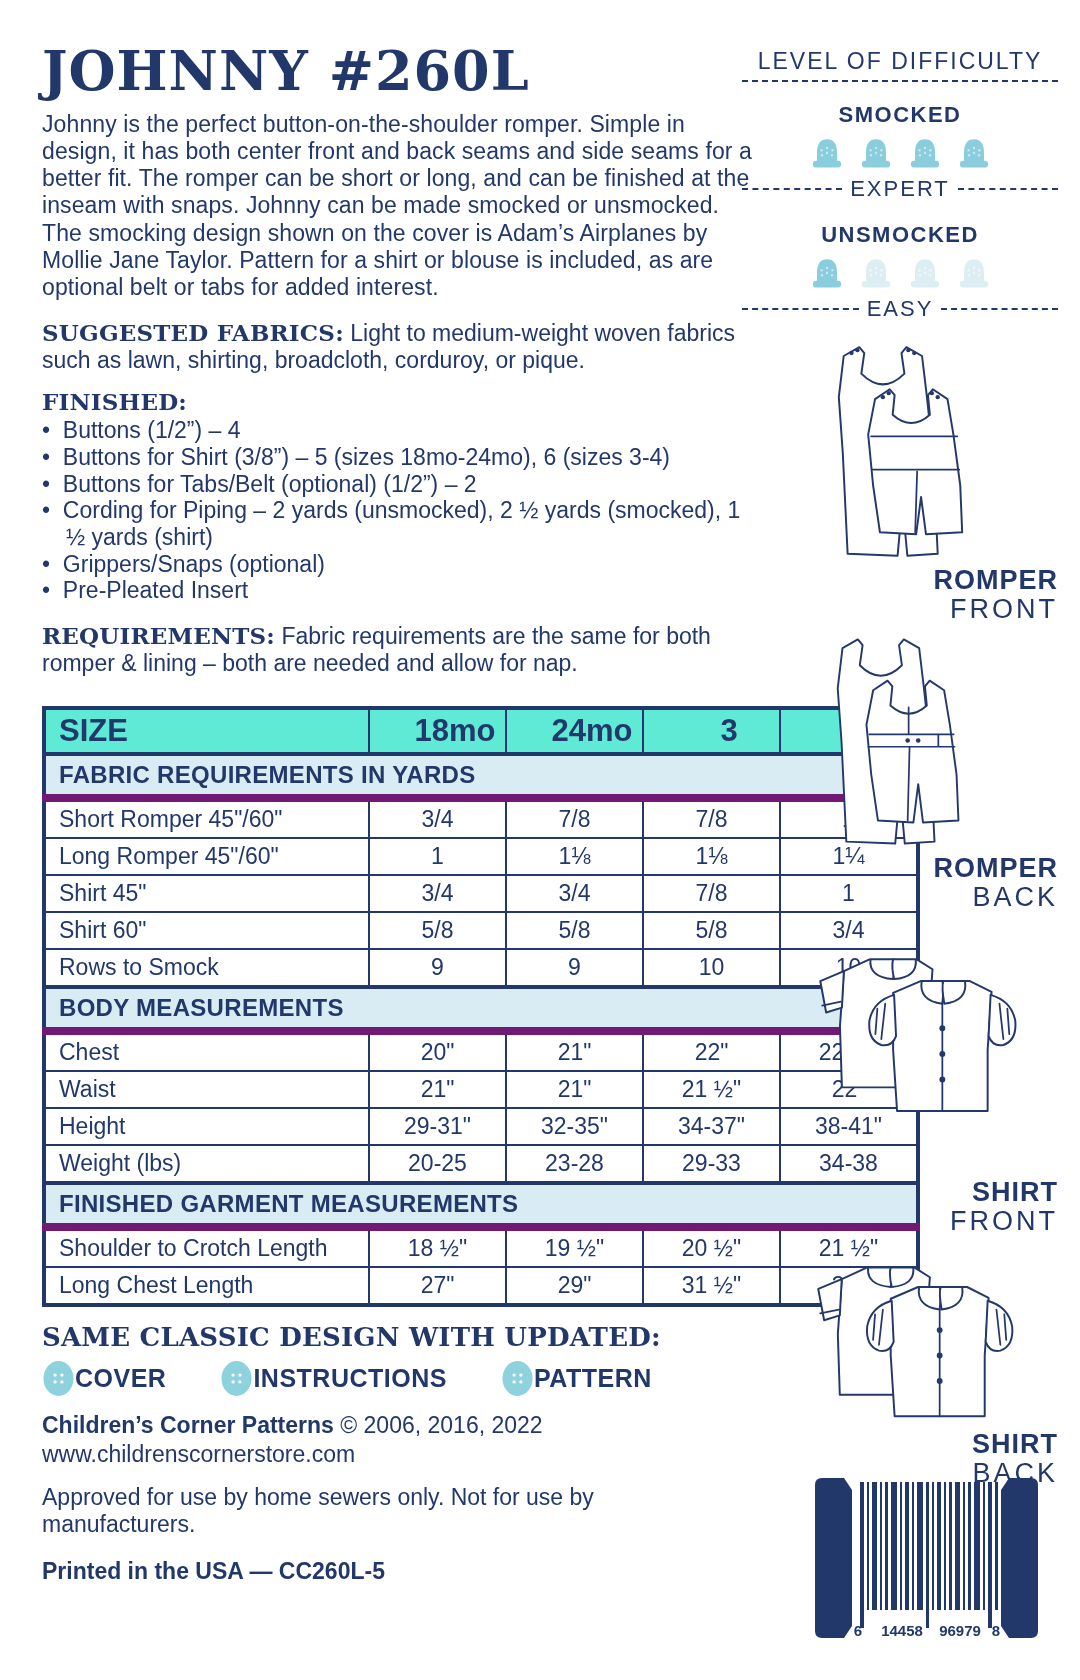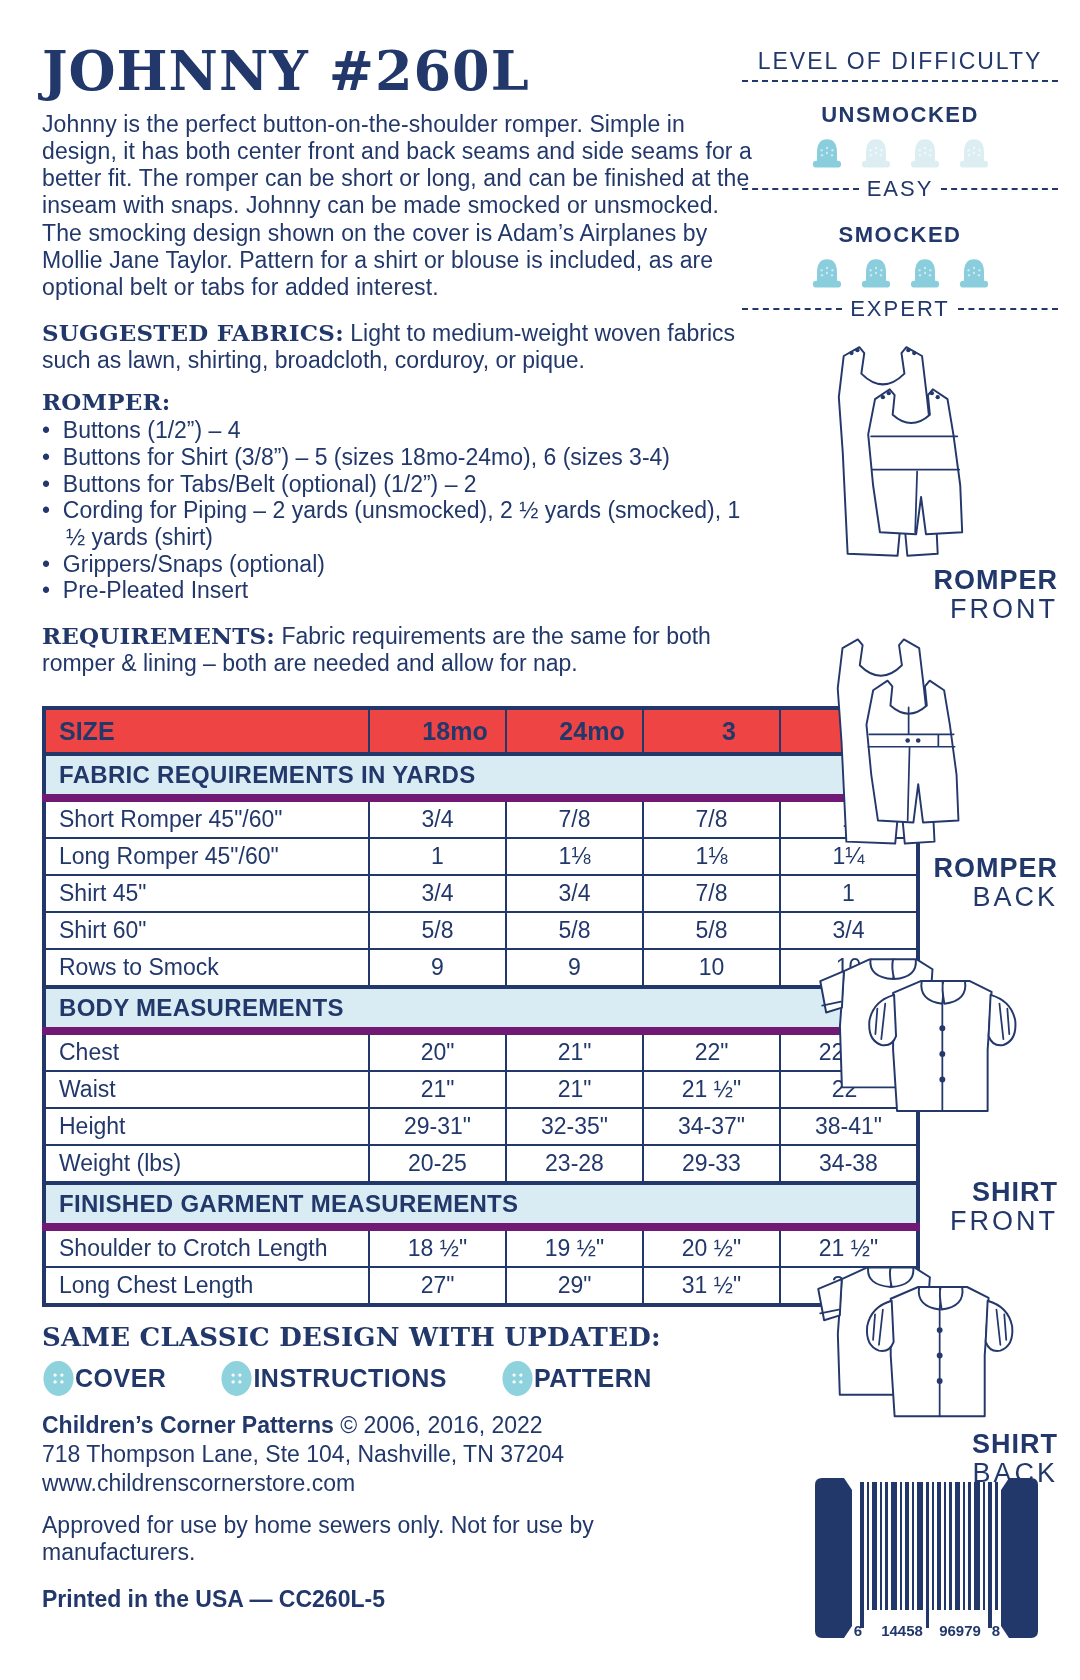--- a/index.html
+++ b/index.html
@@ -12,21 +12,21 @@
   .sec{margin-top:18px;font-size:23px;line-height:1.18;}
   .slab{font-family:"DejaVu Serif",serif;font-weight:700;letter-spacing:0.2px;}
   .notions{margin-top:14px;}
   .notions ul{list-style:none;margin:2px 0 0 0;padding:0;}
   .notions li{font-size:23px;line-height:1.16;padding-left:24px;text-indent:-24px;}
   .notions li::before{content:"\2022\00a0\00a0";}
   
   .table-wrap{position:absolute;left:42px;top:706px;}
   .size-table{border-collapse:collapse;table-layout:fixed;width:708px;border:4px solid #22386b;}
   .size-table th,.size-table td{border:2px solid #22386b;}
-  .size-table th{background:#ef4444;font-size:25px;font-weight:700;height:40px;}
+  .size-table th{background:#5eead4;font-size:31px;font-weight:700;height:40px;}
   .th-size{width:308px;text-align:left;padding-left:13px;}
   .th-val{width:98px;text-align:center;padding-left:36px;}
   .section-row td{background:#d9ecf3;font-weight:700;font-size:24px;text-align:left;
                   padding-left:13px;height:36px;letter-spacing:0.3px;
                   border-top:4px solid #22386b;border-bottom:8px solid #701a75;}
   .data-row td{font-size:23px;height:33px;}
   .td-label{text-align:left;padding-left:13px;}
   .td-val{text-align:center;}
   
   .right-col{position:absolute;left:742px;top:48px;width:316px;}
@@ -66,21 +66,21 @@
   <div class="left-col">
     <div class="title">JOHNNY #260L</div>
     <div class="desc">Johnny is the perfect button-on-the-shoulder romper. Simple in design, it has both center front and back seams and side seams for a better fit. The romper can be short or long, and can be finished at the inseam with snaps. Johnny can be made smocked or unsmocked. The smocking design shown on the cover is Adam’s Airplanes by Mollie Jane Taylor. Pattern for a shirt or blouse is included, as are optional belt or tabs for added interest.</div>
 
     <div class="sec">
       <span class="slab">SUGGESTED FABRICS:</span>
       <span>Light to medium-weight woven fabrics such as lawn, shirting, broadcloth, corduroy, or pique.</span>
     </div>
 
     <div class="notions">
-      <div class="slab" style="font-size:23px;">ROMPER:</div>
+      <div class="slab" style="font-size:23px;">FINISHED:</div>
       <ul>
           <li>Buttons (1/2”) – 4</li>
           <li>Buttons for Shirt (3/8”) – 5 (sizes 18mo-24mo), 6 (sizes 3-4)</li>
           <li>Buttons for Tabs/Belt (optional) (1/2”) – 2</li>
           <li>Cording for Piping – 2 yards (unsmocked), 2 ½ yards (smocked), 1 ½ yards (shirt)</li>
           <li>Grippers/Snaps (optional)</li>
           <li>Pre-Pleated Insert</li>
         </ul>
     </div>
 
@@ -191,20 +191,78 @@
         </tbody>
       </table>
   </div>
 
   <div class="right-col">
     <div>
       <div class="diff-head">LEVEL OF DIFFICULTY</div>
       <div class="diff-underline"></div>
       <div>
           <div class="diff-block">
+            <div class="diff-name">SMOCKED</div>
+            <div class="thimble-row">
+              <svg width="40" height="40" viewBox="0 0 44 44">
+                <path d="M11,31 V22 Q11,7 22,7 Q33,7 33,22 V31 Z" fill="#8acddc"></path>
+                <rect x="6.5" y="30.5" width="31" height="7.5" rx="3.7" fill="#8acddc"></rect>
+                <g fill="#ffffff" opacity="0.55">
+                  <circle cx="16" cy="19" r="1.3"></circle>
+                  <circle cx="22" cy="16.5" r="1.3"></circle>
+                  <circle cx="28" cy="19" r="1.3"></circle>
+                  <circle cx="16.5" cy="24.5" r="1.3"></circle>
+                  <circle cx="22" cy="22" r="1.3"></circle>
+                  <circle cx="27.5" cy="24.5" r="1.3"></circle>
+                </g>
+              </svg>
+              <svg width="40" height="40" viewBox="0 0 44 44">
+                <path d="M11,31 V22 Q11,7 22,7 Q33,7 33,22 V31 Z" fill="#8acddc"></path>
+                <rect x="6.5" y="30.5" width="31" height="7.5" rx="3.7" fill="#8acddc"></rect>
+                <g fill="#ffffff" opacity="0.55">
+                  <circle cx="16" cy="19" r="1.3"></circle>
+                  <circle cx="22" cy="16.5" r="1.3"></circle>
+                  <circle cx="28" cy="19" r="1.3"></circle>
+                  <circle cx="16.5" cy="24.5" r="1.3"></circle>
+                  <circle cx="22" cy="22" r="1.3"></circle>
+                  <circle cx="27.5" cy="24.5" r="1.3"></circle>
+                </g>
+              </svg>
+              <svg width="40" height="40" viewBox="0 0 44 44">
+                <path d="M11,31 V22 Q11,7 22,7 Q33,7 33,22 V31 Z" fill="#8acddc"></path>
+                <rect x="6.5" y="30.5" width="31" height="7.5" rx="3.7" fill="#8acddc"></rect>
+                <g fill="#ffffff" opacity="0.55">
+                  <circle cx="16" cy="19" r="1.3"></circle>
+                  <circle cx="22" cy="16.5" r="1.3"></circle>
+                  <circle cx="28" cy="19" r="1.3"></circle>
+                  <circle cx="16.5" cy="24.5" r="1.3"></circle>
+                  <circle cx="22" cy="22" r="1.3"></circle>
+                  <circle cx="27.5" cy="24.5" r="1.3"></circle>
+                </g>
+              </svg>
+              <svg width="40" height="40" viewBox="0 0 44 44">
+                <path d="M11,31 V22 Q11,7 22,7 Q33,7 33,22 V31 Z" fill="#8acddc"></path>
+                <rect x="6.5" y="30.5" width="31" height="7.5" rx="3.7" fill="#8acddc"></rect>
+                <g fill="#ffffff" opacity="0.55">
+                  <circle cx="16" cy="19" r="1.3"></circle>
+                  <circle cx="22" cy="16.5" r="1.3"></circle>
+                  <circle cx="28" cy="19" r="1.3"></circle>
+                  <circle cx="16.5" cy="24.5" r="1.3"></circle>
+                  <circle cx="22" cy="22" r="1.3"></circle>
+                  <circle cx="27.5" cy="24.5" r="1.3"></circle>
+                </g>
+              </svg>
+            </div>
+            <div class="dash-label">
+              <span class="dash"></span>
+              <span class="dash-text">EXPERT</span>
+              <span class="dash"></span>
+            </div>
+          </div>
+          <div class="diff-block">
             <div class="diff-name">UNSMOCKED</div>
             <div class="thimble-row">
               <svg width="40" height="40" viewBox="0 0 44 44">
                 <path d="M11,31 V22 Q11,7 22,7 Q33,7 33,22 V31 Z" fill="#8acddc"></path>
                 <rect x="6.5" y="30.5" width="31" height="7.5" rx="3.7" fill="#8acddc"></rect>
                 <g fill="#ffffff" opacity="0.55">
                   <circle cx="16" cy="19" r="1.3"></circle>
                   <circle cx="22" cy="16.5" r="1.3"></circle>
                   <circle cx="28" cy="19" r="1.3"></circle>
                   <circle cx="16.5" cy="24.5" r="1.3"></circle>
@@ -245,78 +303,20 @@
                   <circle cx="28" cy="19" r="1.3"></circle>
                   <circle cx="16.5" cy="24.5" r="1.3"></circle>
                   <circle cx="22" cy="22" r="1.3"></circle>
                   <circle cx="27.5" cy="24.5" r="1.3"></circle>
                 </g>
               </svg>
             </div>
             <div class="dash-label">
               <span class="dash"></span>
               <span class="dash-text">EASY</span>
-              <span class="dash"></span>
-            </div>
-          </div>
-          <div class="diff-block">
-            <div class="diff-name">SMOCKED</div>
-            <div class="thimble-row">
-              <svg width="40" height="40" viewBox="0 0 44 44">
-                <path d="M11,31 V22 Q11,7 22,7 Q33,7 33,22 V31 Z" fill="#8acddc"></path>
-                <rect x="6.5" y="30.5" width="31" height="7.5" rx="3.7" fill="#8acddc"></rect>
-                <g fill="#ffffff" opacity="0.55">
-                  <circle cx="16" cy="19" r="1.3"></circle>
-                  <circle cx="22" cy="16.5" r="1.3"></circle>
-                  <circle cx="28" cy="19" r="1.3"></circle>
-                  <circle cx="16.5" cy="24.5" r="1.3"></circle>
-                  <circle cx="22" cy="22" r="1.3"></circle>
-                  <circle cx="27.5" cy="24.5" r="1.3"></circle>
-                </g>
-              </svg>
-              <svg width="40" height="40" viewBox="0 0 44 44">
-                <path d="M11,31 V22 Q11,7 22,7 Q33,7 33,22 V31 Z" fill="#8acddc"></path>
-                <rect x="6.5" y="30.5" width="31" height="7.5" rx="3.7" fill="#8acddc"></rect>
-                <g fill="#ffffff" opacity="0.55">
-                  <circle cx="16" cy="19" r="1.3"></circle>
-                  <circle cx="22" cy="16.5" r="1.3"></circle>
-                  <circle cx="28" cy="19" r="1.3"></circle>
-                  <circle cx="16.5" cy="24.5" r="1.3"></circle>
-                  <circle cx="22" cy="22" r="1.3"></circle>
-                  <circle cx="27.5" cy="24.5" r="1.3"></circle>
-                </g>
-              </svg>
-              <svg width="40" height="40" viewBox="0 0 44 44">
-                <path d="M11,31 V22 Q11,7 22,7 Q33,7 33,22 V31 Z" fill="#8acddc"></path>
-                <rect x="6.5" y="30.5" width="31" height="7.5" rx="3.7" fill="#8acddc"></rect>
-                <g fill="#ffffff" opacity="0.55">
-                  <circle cx="16" cy="19" r="1.3"></circle>
-                  <circle cx="22" cy="16.5" r="1.3"></circle>
-                  <circle cx="28" cy="19" r="1.3"></circle>
-                  <circle cx="16.5" cy="24.5" r="1.3"></circle>
-                  <circle cx="22" cy="22" r="1.3"></circle>
-                  <circle cx="27.5" cy="24.5" r="1.3"></circle>
-                </g>
-              </svg>
-              <svg width="40" height="40" viewBox="0 0 44 44">
-                <path d="M11,31 V22 Q11,7 22,7 Q33,7 33,22 V31 Z" fill="#8acddc"></path>
-                <rect x="6.5" y="30.5" width="31" height="7.5" rx="3.7" fill="#8acddc"></rect>
-                <g fill="#ffffff" opacity="0.55">
-                  <circle cx="16" cy="19" r="1.3"></circle>
-                  <circle cx="22" cy="16.5" r="1.3"></circle>
-                  <circle cx="28" cy="19" r="1.3"></circle>
-                  <circle cx="16.5" cy="24.5" r="1.3"></circle>
-                  <circle cx="22" cy="22" r="1.3"></circle>
-                  <circle cx="27.5" cy="24.5" r="1.3"></circle>
-                </g>
-              </svg>
-            </div>
-            <div class="dash-label">
-              <span class="dash"></span>
-              <span class="dash-text">EXPERT</span>
               <span class="dash"></span>
             </div>
           </div>
         </div>
     </div>
 
     <div class="fig fig1">
       <svg width="235" height="228" viewBox="0 0 240 232">
         <path class="garment" d="M62,20 L78,11 L83,17 L80,38 Q102,60 124,38 L121,17 L126,11 L142,20 L147,62 L153,118 L158,222 L127,224 L122,170 L117,224 L66,222 L61,118 L57,62 Z"></path>
         <circle class="gdot" cx="70" cy="17" r="2.2"></circle>
@@ -466,20 +466,19 @@
             </g>
           </svg>
           <span class="upd-label">PATTERN</span>
         </span>
       </div>
     <div class="footer">
       <div>
         <span class="bold">Children’s Corner Patterns</span>
         <span>© 2006, 2016, 2022</span>
       </div>
-      <div>718 Thompson Lane, Ste 104, Nashville, TN 37204</div>
       <div>www.childrenscornerstore.com</div>
     </div>
     <div class="approved">Approved for use by home sewers only. Not for use by manufacturers.</div>
     <div class="printed">Printed in the USA — CC260L-5</div>
   </div>
 
 </div>
 
 </body></html>

